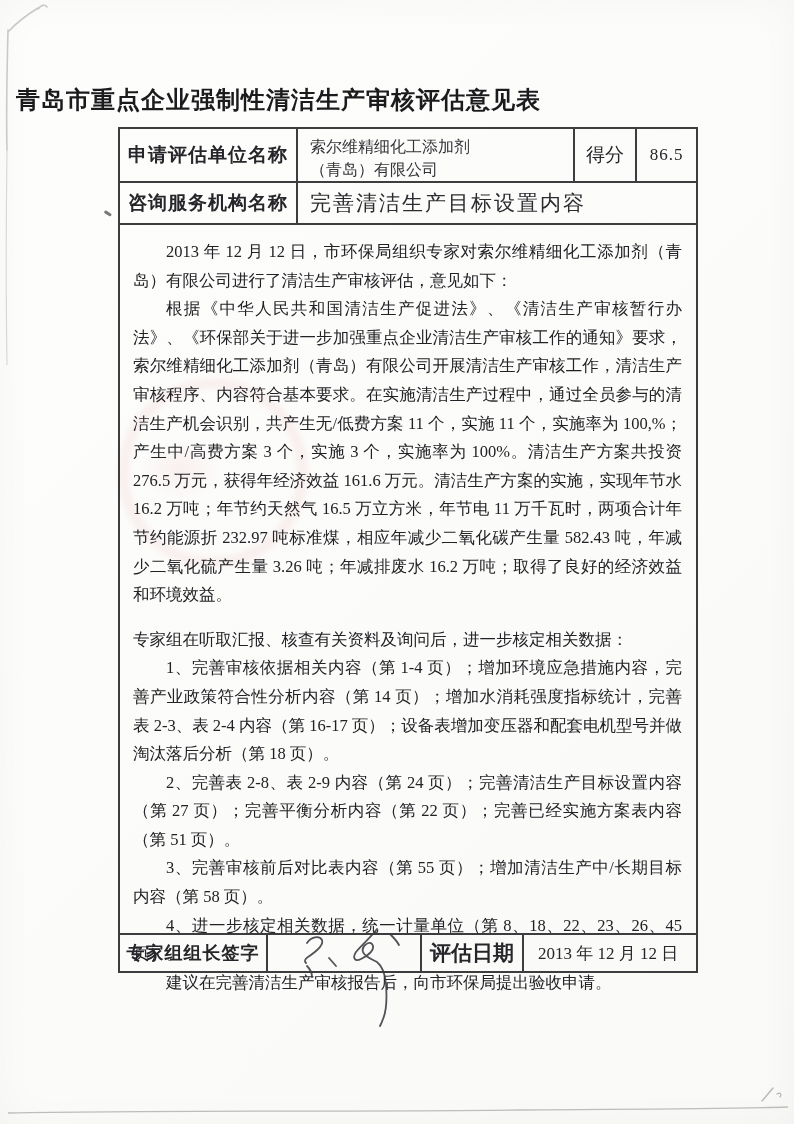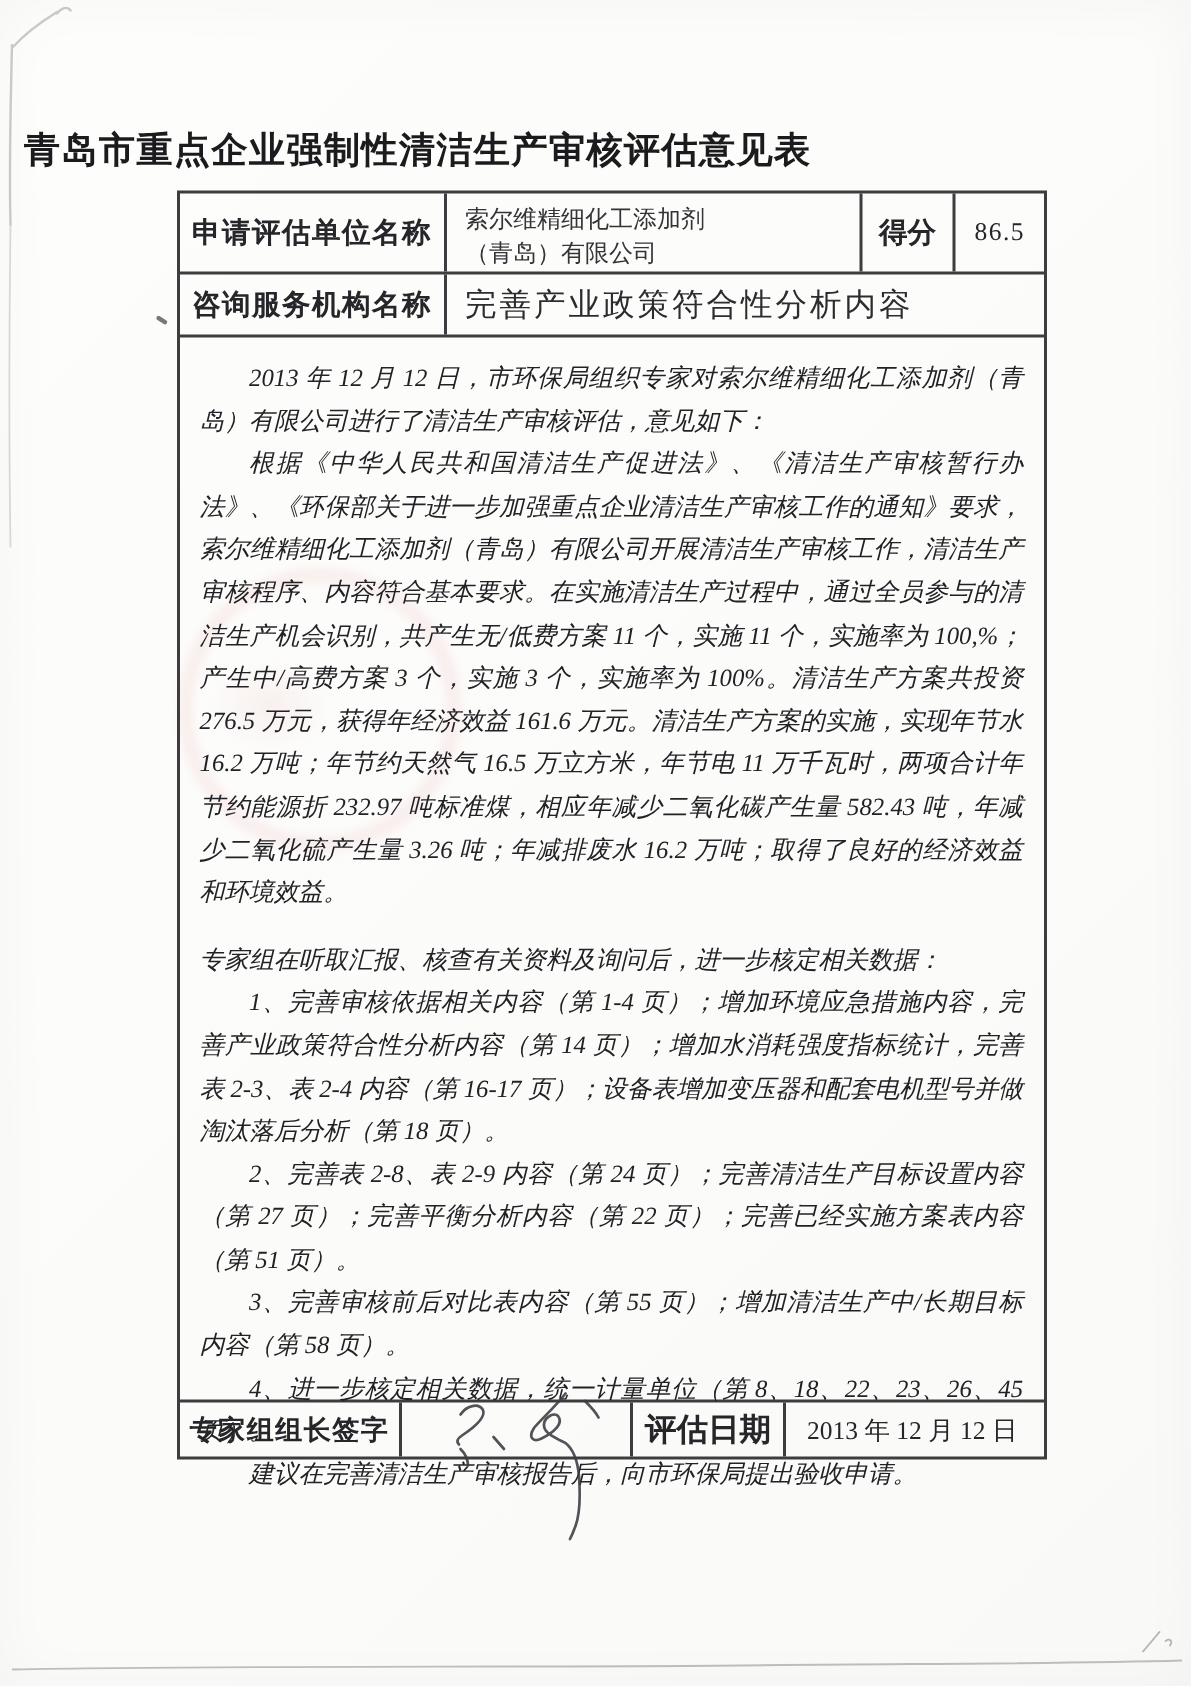--- a/index.html
+++ b/index.html
@@ -27,28 +27,28 @@
   }
   .row { display:flex; align-items:stretch; border-bottom:2px solid #3d3d3f; }
   .row:last-child { border-bottom:none; }
   .cell { border-right:2px solid #3d3d3f; display:flex; align-items:center; box-sizing:border-box; }
   .cell:last-child { border-right:none; }
 
   .row1 { height:52px; }
   .row1 .c1 { width:178px; justify-content:center; font-weight:bold; font-size:19px; letter-spacing:1px; }
   .row1 .c2 { width:277px; flex-direction:column; align-items:flex-start; justify-content:flex-end;
               padding-left:12px; font-size:16px; line-height:23px; color:#333338; }
-  .row1 .c3 { width:62px; justify-content:center; font-weight:bold; font-size:19px; }
+  .row1 .c3 { width:62px; justify-content:center; font-weight:normal; font-size:19px; }
   .row1 .c4 { flex:1; justify-content:center; font-size:17px; letter-spacing:1px; }
 
   .row2 { height:40px; }
   .row2 .c1 { width:178px; justify-content:center; font-weight:bold; font-size:19px; letter-spacing:1px; }
   .row2 .c2 { flex:1; padding-left:12px; font-size:21px; letter-spacing:2px; color:#2c2c30; }
 
-  .row3 { height:708px;font-style:italic; }
+  .row3 { height:708px; }
   .body-cell {
     width:100%; padding:13px 14px 0 13px; box-sizing:border-box;
     font-size:16.5px; line-height:28.6px; text-align:justify; color:#222226;
   }
   .body-cell p { margin:0; text-indent:2em; }
   .body-cell p.flush { text-indent:0; }
   .body-cell p.gap { margin-top:16px; }
 
   .row4 { height:36px; }
   .row4 .f1 { width:148px; justify-content:center; font-weight:bold; font-size:18px; letter-spacing:1px; }
@@ -99,21 +99,21 @@
       <div class="cell c2">
         <div>索尔维精细化工添加剂</div>
         <div>（青岛）有限公司</div>
       </div>
       <div class="cell c3">得分</div>
       <div class="cell c4">86.5</div>
     </div>
 
     <div class="row row2">
       <div class="cell c1">咨询服务机构名称</div>
-      <div class="cell c2">完善产业政策符合性分析内容</div>
+      <div class="cell c2">完善清洁生产目标设置内容</div>
     </div>
 
     <div class="row row3">
       <div class="body-cell">
         <p>2013 年 12 月 12 日，市环保局组织专家对索尔维精细化工添加剂（青岛）有限公司进行了清洁生产审核评估，意见如下：</p>
         <p>根据《中华人民共和国清洁生产促进法》、《清洁生产审核暂行办法》、《环保部关于进一步加强重点企业清洁生产审核工作的通知》要求，索尔维精细化工添加剂（青岛）有限公司开展清洁生产审核工作，清洁生产审核程序、内容符合基本要求。在实施清洁生产过程中，通过全员参与的清洁生产机会识别，共产生无/低费方案 11 个，实施 11 个，实施率为 100,%；产生中/高费方案 3 个，实施 3 个，实施率为 100%。清洁生产方案共投资 276.5 万元，获得年经济效益 161.6 万元。清洁生产方案的实施，实现年节水 16.2 万吨；年节约天然气 16.5 万立方米，年节电 11 万千瓦时，两项合计年节约能源折 232.97 吨标准煤，相应年减少二氧化碳产生量 582.43 吨，年减少二氧化硫产生量 3.26 吨；年减排废水 16.2 万吨；取得了良好的经济效益和环境效益。</p>
         <p class="flush gap">专家组在听取汇报、核查有关资料及询问后，进一步核定相关数据：</p>
         <p>1、完善审核依据相关内容（第 1-4 页）；增加环境应急措施内容，完善产业政策符合性分析内容（第 14 页）；增加水消耗强度指标统计，完善表 2-3、表 2-4 内容（第 16-17 页）；设备表增加变压器和配套电机型号并做淘汰落后分析（第 18 页）。</p>
         <p>2、完善表 2-8、表 2-9 内容（第 24 页）；完善清洁生产目标设置内容（第 27 页）；完善平衡分析内容（第 22 页）；完善已经实施方案表内容（第 51 页）。</p>
         <p>3、完善审核前后对比表内容（第 55 页）；增加清洁生产中/长期目标内容（第 58 页）。</p>

